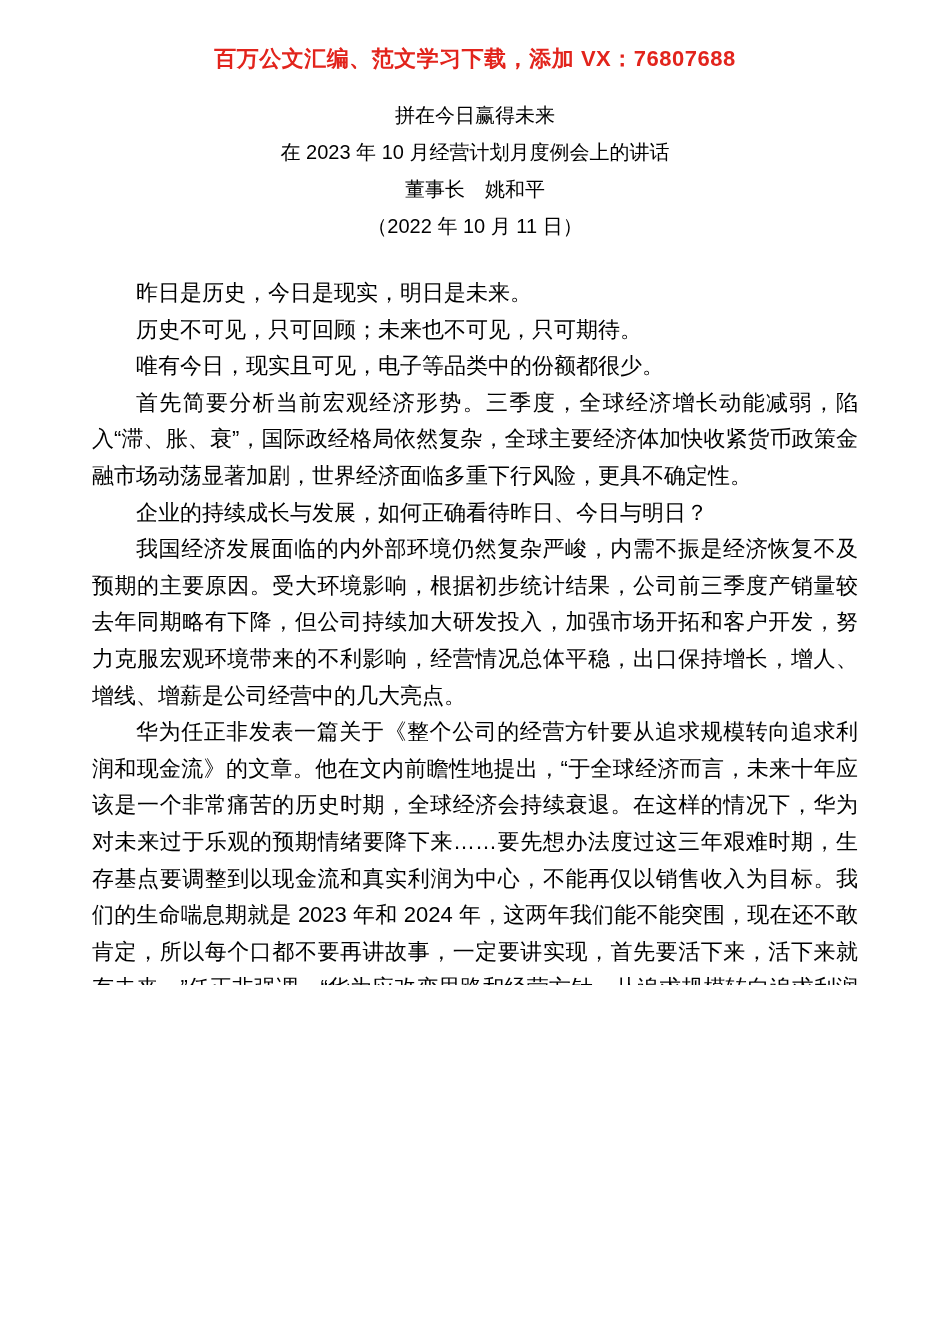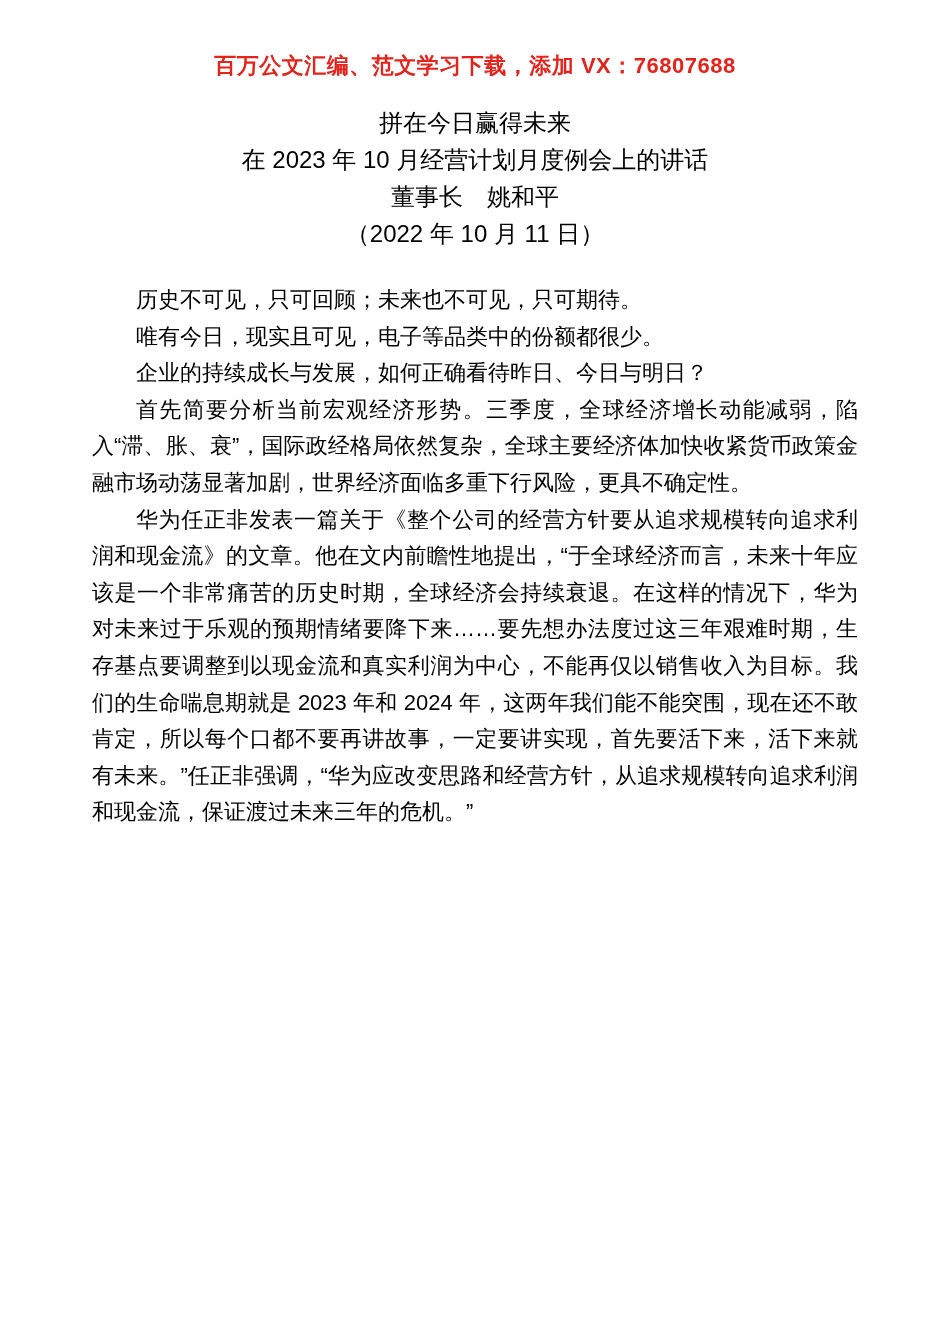--- a/index.html
+++ b/index.html
@@ -1,38 +1,38 @@
 <!DOCTYPE html>
 <html><head>
 <meta charset="utf-8">
 <style>
   * { margin: 0; padding: 0; box-sizing: border-box; }
   html, body { background: #ffffff; }
   .page {
     position: relative;
     width: 950px;
     height: 984px;
-    margin: 8px auto;
+    margin: 1px auto;
     background: #ffffff;
     color: #000000;
     font-family: "Liberation Sans", "DejaVu Sans", sans-serif;
     overflow: hidden;
   }
   .promo-banner {
     padding-top: 44px;
     text-align: center;
     font-size: 22px;
     line-height: 28px;
     font-weight: bold;
     letter-spacing: 0.5px;
   }
   .title-block {
     margin-top: 24px;
     text-align: center;
-    font-size: 24px;
+    font-size: 20px;
     line-height: 37px;
   }
   .title-block .line { display: block; }
   .doc-body {
     margin: 30px 92px 0 92px;
     font-size: 22px;
     line-height: 36.6px;
     text-align: justify;
   }
   .doc-body p {
@@ -63,24 +63,26 @@
   <div class="promo-banner" style="color: rgb(226, 36, 28);">百万公文汇编、范文学习下载，添加 VX：76807688</div>
 
   <div class="title-block">
     <span class="line">拼在今日赢得未来</span>
     <span class="line">在 2023 年 10 月经营计划月度例会上的讲话</span>
     <span class="line">董事长　姚和平</span>
     <span class="line">（2022 年 10 月 11 日）</span>
   </div>
 
   <div class="doc-body">
+    <p>昨日是历史，今日是现实，明日是未来。</p>
     <p>历史不可见，只可回顾；未来也不可见，只可期待。</p>
     <p>唯有今日，现实且可见，电子等品类中的份额都很少。</p>
+    <p>首先简要分析当前宏观经济形势。三季度，全球经济增长动能减弱，陷入“滞、胀、衰”，国际政经格局依然复杂，全球主要经济体加快收紧货币政策金融市场动荡显著加剧，世界经济面临多重下行风险，更具不确定性。</p>
     <p>企业的持续成长与发展，如何正确看待昨日、今日与明日？</p>
-    <p>首先简要分析当前宏观经济形势。三季度，全球经济增长动能减弱，陷入“滞、胀、衰”，国际政经格局依然复杂，全球主要经济体加快收紧货币政策金融市场动荡显著加剧，世界经济面临多重下行风险，更具不确定性。</p>
+    <p>我国经济发展面临的内外部环境仍然复杂严峻，内需不振是经济恢复不及预期的主要原因。受大环境影响，根据初步统计结果，公司前三季度产销量较去年同期略有下降，但公司持续加大研发投入，加强市场开拓和客户开发，努力克服宏观环境带来的不利影响，经营情况总体平稳，出口保持增长，增人、增线、增薪是公司经营中的几大亮点。</p>
     <p>华为任正非发表一篇关于《整个公司的经营方针要从追求规模转向追求利润和现金流》的文章。他在文内前瞻性地提出，“于全球经济而言，未来十年应该是一个非常痛苦的历史时期，全球经济会持续衰退。在这样的情况下，华为对未来过于乐观的预期情绪要降下来……要先想办法度过这三年艰难时期，生存基点要调整到以现金流和真实利润为中心，不能再仅以销售收入为目标。我们的生命喘息期就是 2023 年和 2024 年，这两年我们能不能突围，现在还不敢肯定，所以每个口都不要再讲故事，一定要讲实现，首先要活下来，活下来就有未来。”任正非强调，“华为应改变思路和经营方针，从追求规模转向追求利润和现金流，保证渡过未来三年的危机。”</p>
   </div>
 
   <div class="page-footer">
     <span class="source">★政论文公众号</span>
     <span class="pageno">— 1 —</span>
   </div>
 
 </div>
 

